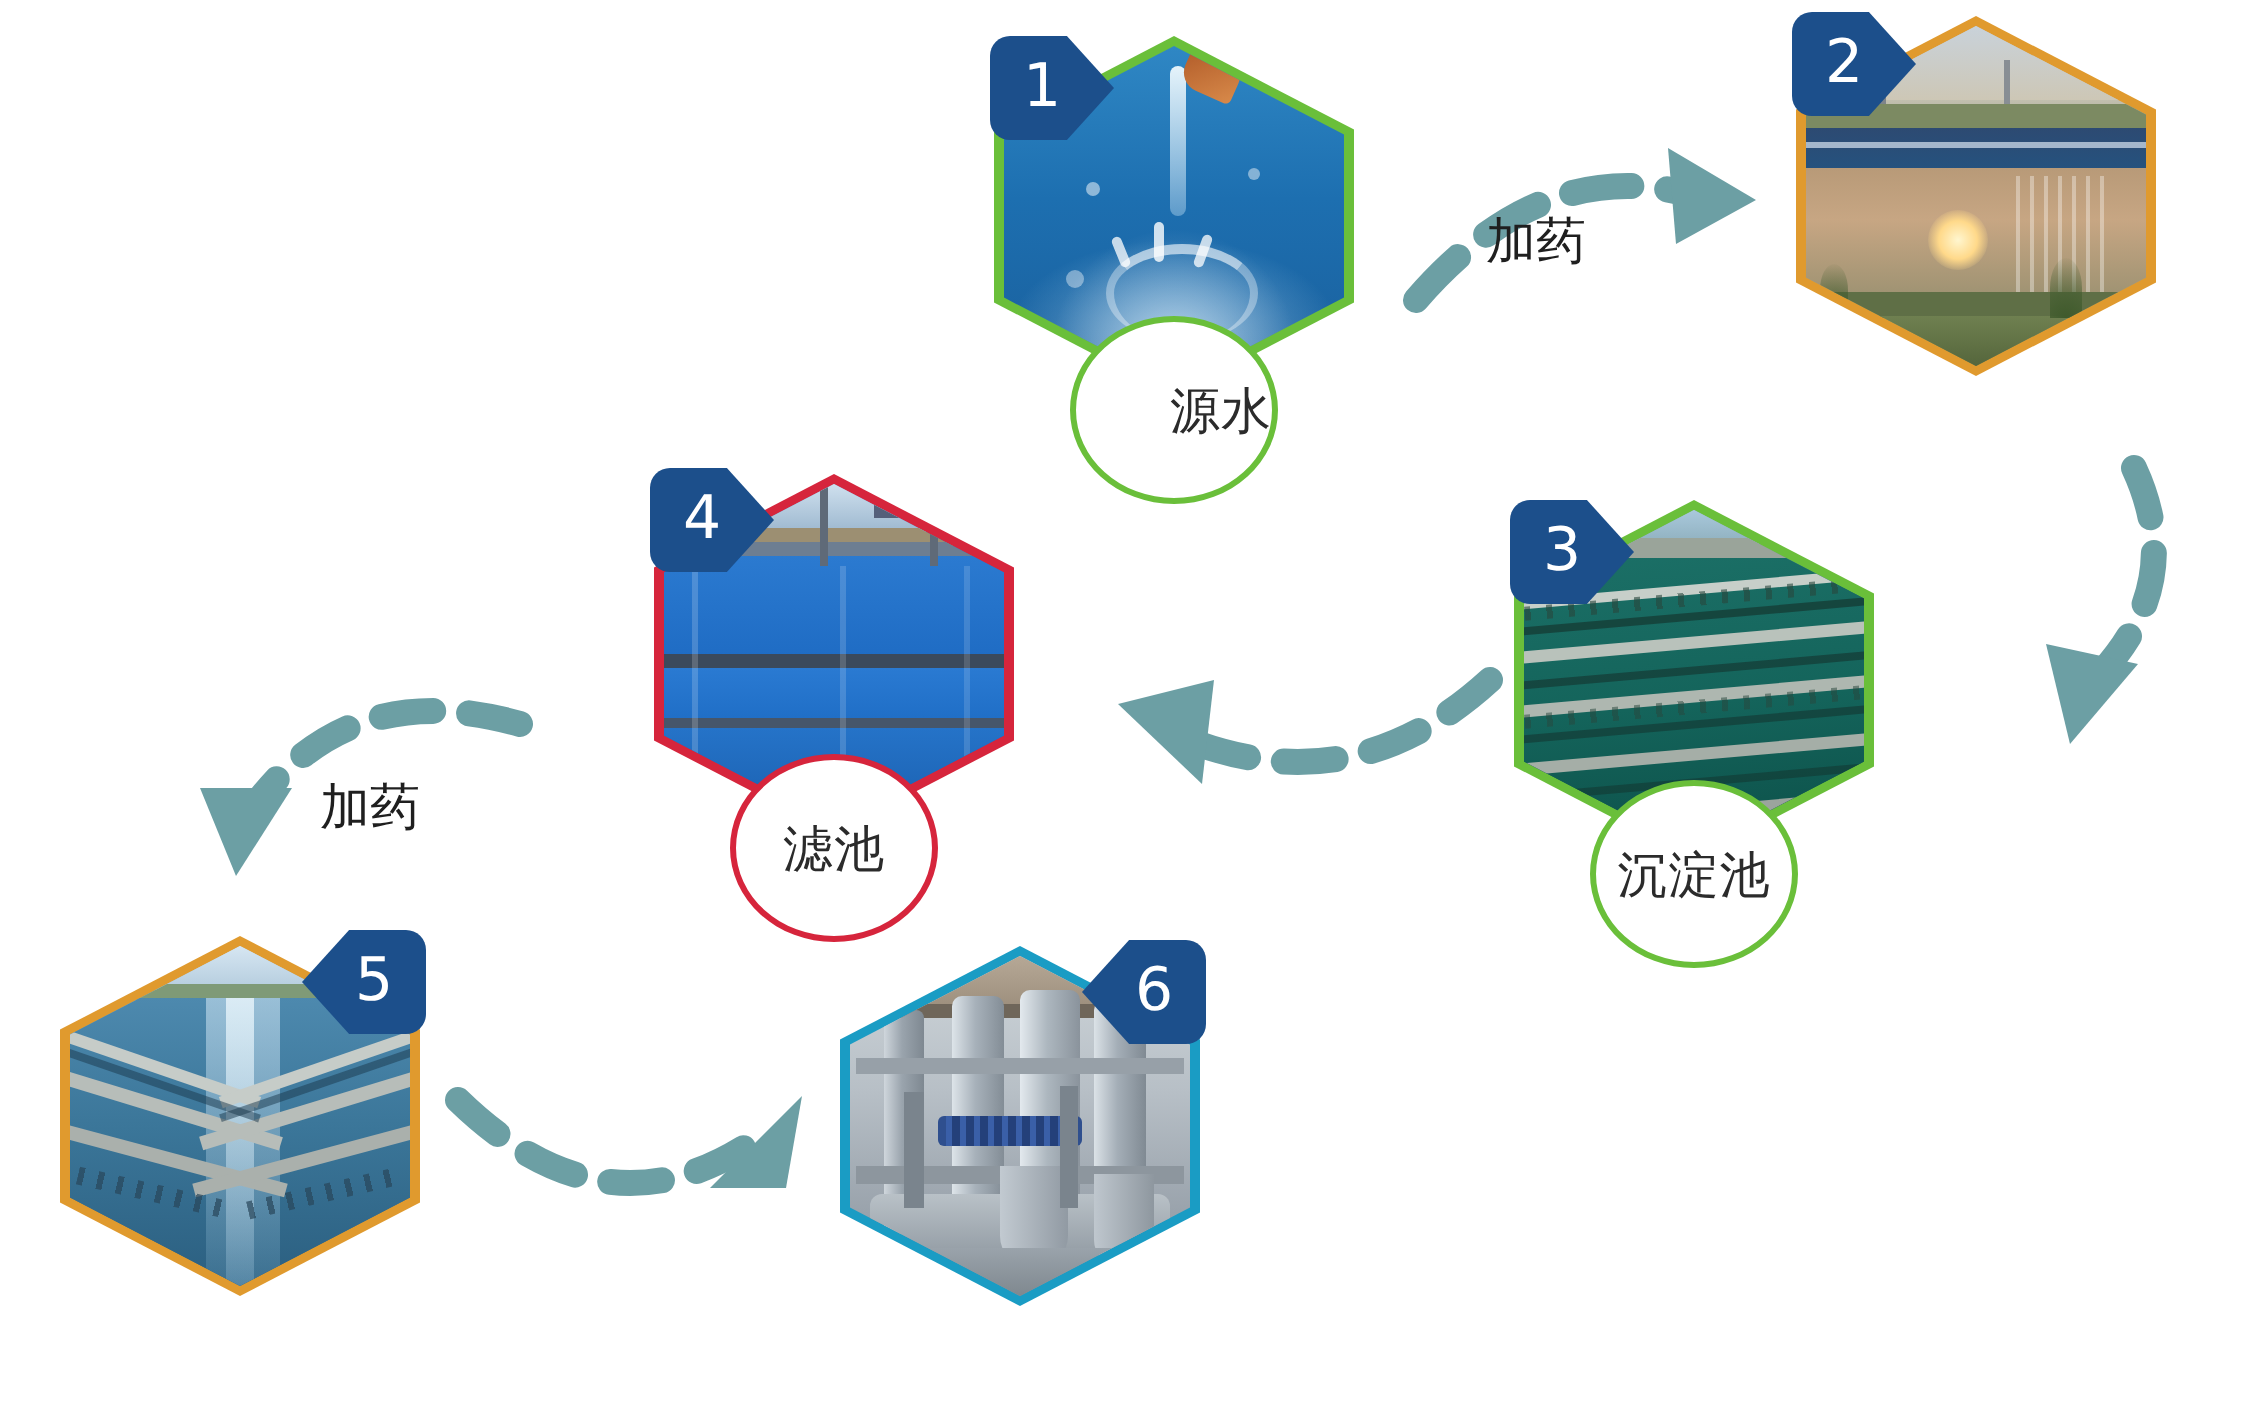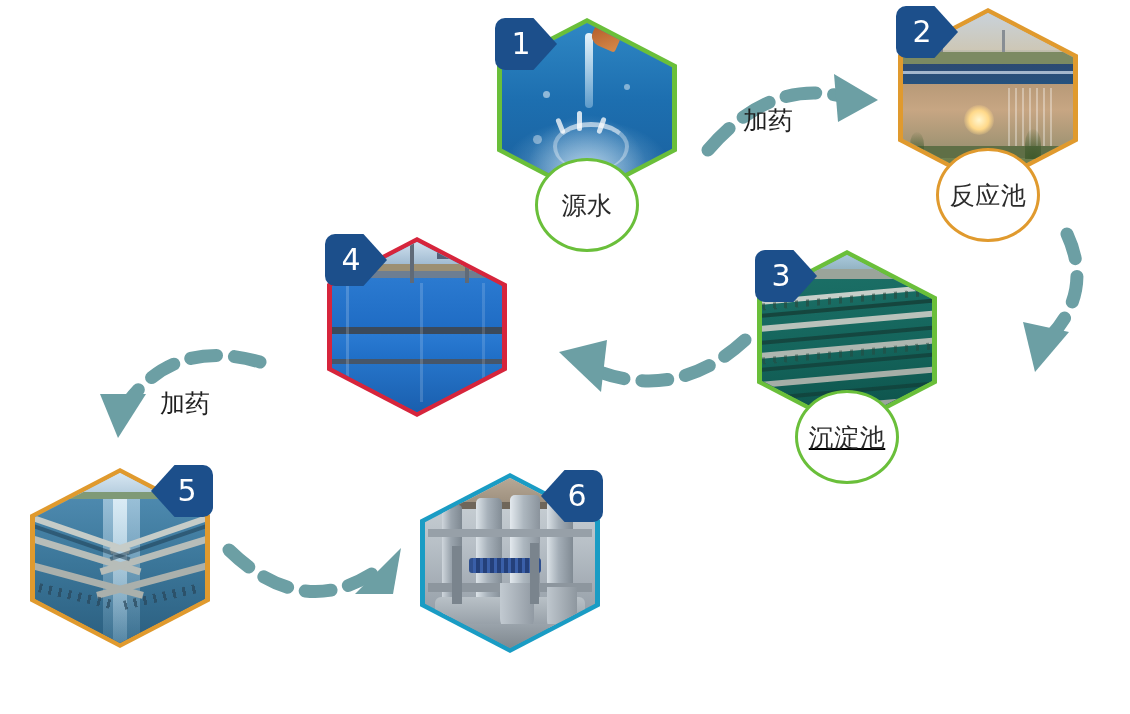--- a/index.html
+++ b/index.html
@@ -172,21 +172,21 @@
         <div style="position:absolute;left:57%;top:55%;width:5px;height:17px;background:rgba(255,255,255,.75);border-radius:3px;transform:rotate(20deg);"></div>
         <div style="position:absolute;left:24%;top:40%;width:7px;height:7px;background:rgba(255,255,255,.5);border-radius:50%;"></div>
         <div style="position:absolute;left:72%;top:36%;width:6px;height:6px;background:rgba(255,255,255,.45);border-radius:50%;"></div>
         <div style="position:absolute;left:18%;top:66%;width:9px;height:9px;background:rgba(255,255,255,.4);border-radius:50%;"></div>
       </div>
     </div>
     <div class="badge" style="left:-2px; top:0px;">
       <div class="badge-shape"></div>
       <div class="badge-num">1</div>
     </div>
-    <div class="label-circle" style="border-color:#6abf3a;">
+    <div class="label-circle" style="border-color:#6abf3a;justify-content:flex-end;">
       <span class="label-text">源水</span>
     </div>
   </div>
 
   <div class="node" style="left:898px; top:8px;">
     <div class="hex-wrap">
       <div class="hex-border" style="background:#e09a2e;"></div>
       <div class="hex-photo">
         <div class="photo-layer" style="background:linear-gradient(180deg,#b9c2cb 0%,#c8c4b4 20%,#9aa089 34%,#b49a78 50%,#c9a583 66%,#8d9a6e 84%,#6d7f52 100%);"></div>
         <div style="position:absolute;left:0;top:0;width:100%;height:22%;background:linear-gradient(180deg,#c9d2da,#cdc7b6);"></div>
@@ -202,23 +202,20 @@
         <div style="position:absolute;left:0;top:85%;width:100%;height:15%;background:linear-gradient(180deg,#6f8050,#55663c);"></div>
         <div style="position:absolute;left:62%;top:44%;width:28%;height:34%;background:repeating-linear-gradient(90deg,rgba(255,255,255,.35) 0 2px,rgba(255,255,255,0) 2px 7px);"></div>
         <div style="position:absolute;left:4%;top:70%;width:14px;height:26px;background:radial-gradient(circle at 50% 100%,#3f5a2c,rgba(63,90,44,0));border-radius:50% 50% 0 0;"></div>
         <div style="position:absolute;left:72%;top:68%;width:16px;height:30px;background:radial-gradient(circle at 50% 100%,#3f5a2c,rgba(63,90,44,0));border-radius:50% 50% 0 0;"></div>
       </div>
     </div>
     <div class="badge" style="left:-2px; top:-2px;">
       <div class="badge-shape"></div>
       <div class="badge-num">2</div>
     </div>
-    <div class="label-circle" style="border-color:#e09a2e;">
-      <span class="label-text">反应池</span>
-    </div>
   </div>
 
   <div class="node" style="left:757px; top:250px;">
     <div class="hex-wrap">
       <div class="hex-border" style="background:#6abf3a;"></div>
       <div class="hex-photo">
         <div class="photo-layer" style="background:linear-gradient(180deg,#8fb7cf 0%,#7fa6a0 10%,#1f6e64 22%,#15635a 55%,#0f564f 100%);"></div>
         <div style="position:absolute;left:0;top:0;width:100%;height:10%;background:linear-gradient(180deg,#a9c8dc,#8fb0be);"></div>
         <div style="position:absolute;left:0;top:8%;width:100%;height:6%;background:#9aa49a;"></div>
         <div style="position:absolute;left:0;top:14%;width:100%;height:86%;background:linear-gradient(175deg,#1b6f66 0%,#14645b 50%,#0c4f48 100%);"></div>
@@ -232,21 +229,21 @@
         <div style="position:absolute;left:-6%;top:62%;width:115%;height:4px;background:rgba(20,40,35,.45);transform:rotate(-5deg);"></div>
         <div style="position:absolute;left:-6%;top:79%;width:115%;height:4px;background:rgba(20,40,35,.4);transform:rotate(-5deg);"></div>
         <div style="position:absolute;left:0;top:24%;width:100%;height:4%;background:repeating-linear-gradient(90deg,rgba(40,70,60,.6) 0 3px,rgba(0,0,0,0) 3px 11px);transform:rotate(-5deg);"></div>
         <div style="position:absolute;left:0;top:56%;width:100%;height:4%;background:repeating-linear-gradient(90deg,rgba(40,70,60,.5) 0 3px,rgba(0,0,0,0) 3px 11px);transform:rotate(-5deg);"></div>
       </div>
     </div>
     <div class="badge" style="left:-2px; top:0px;">
       <div class="badge-shape"></div>
       <div class="badge-num">3</div>
     </div>
-    <div class="label-circle" style="border-color:#6abf3a;text-decoration:underline;">
+    <div class="label-circle" style="border-color:#6abf3a;">
       <span class="label-text">沉淀池</span>
     </div>
   </div>
 
   <div class="node" style="left:327px; top:237px;">
     <div class="hex-wrap">
       <div class="hex-border" style="background:#d6253c;"></div>
       <div class="hex-photo">
         <div class="photo-layer" style="background:linear-gradient(180deg,#7fa8cf 0%,#2f72c6 18%,#1f6ec9 55%,#1a62b8 100%);"></div>
         <div style="position:absolute;left:0;top:0;width:100%;height:14%;background:linear-gradient(180deg,#cfe0ee,#9db8cf);"></div>
@@ -262,20 +259,23 @@
         <div style="position:absolute;left:78%;top:2%;width:4px;height:22%;background:#5f6a78;"></div>
         <div style="position:absolute;left:62%;top:4%;width:14px;height:10px;background:#55607a;"></div>
         <div style="position:absolute;left:8%;top:24%;width:3px;height:70%;background:rgba(255,255,255,.18);"></div>
         <div style="position:absolute;left:52%;top:24%;width:3px;height:70%;background:rgba(255,255,255,.16);"></div>
         <div style="position:absolute;left:88%;top:24%;width:3px;height:70%;background:rgba(255,255,255,.14);"></div>
       </div>
     </div>
     <div class="badge" style="left:-2px; top:-3px;">
       <div class="badge-shape"></div>
       <div class="badge-num">4</div>
+    </div>
+    <div class="label-circle" style="border-color:#d6253c;">
+      <span class="label-text">滤池</span>
     </div>
   </div>
 
   <div class="node" style="left:30px; top:468px;">
     <div class="hex-wrap">
       <div class="hex-border" style="background:#e09a2e;"></div>
       <div class="hex-photo">
         <div class="photo-layer" style="background:linear-gradient(180deg,#c5dced 0%,#8fb6cf 14%,#4a86ab 30%,#3a7396 60%,#2d6182 100%);"></div>
         <div style="position:absolute;left:0;top:0;width:100%;height:13%;background:linear-gradient(180deg,#d6e6f2,#b4ccdd);"></div>
         <div style="position:absolute;left:0;top:11%;width:100%;height:5%;background:#7f9a77;"></div>

